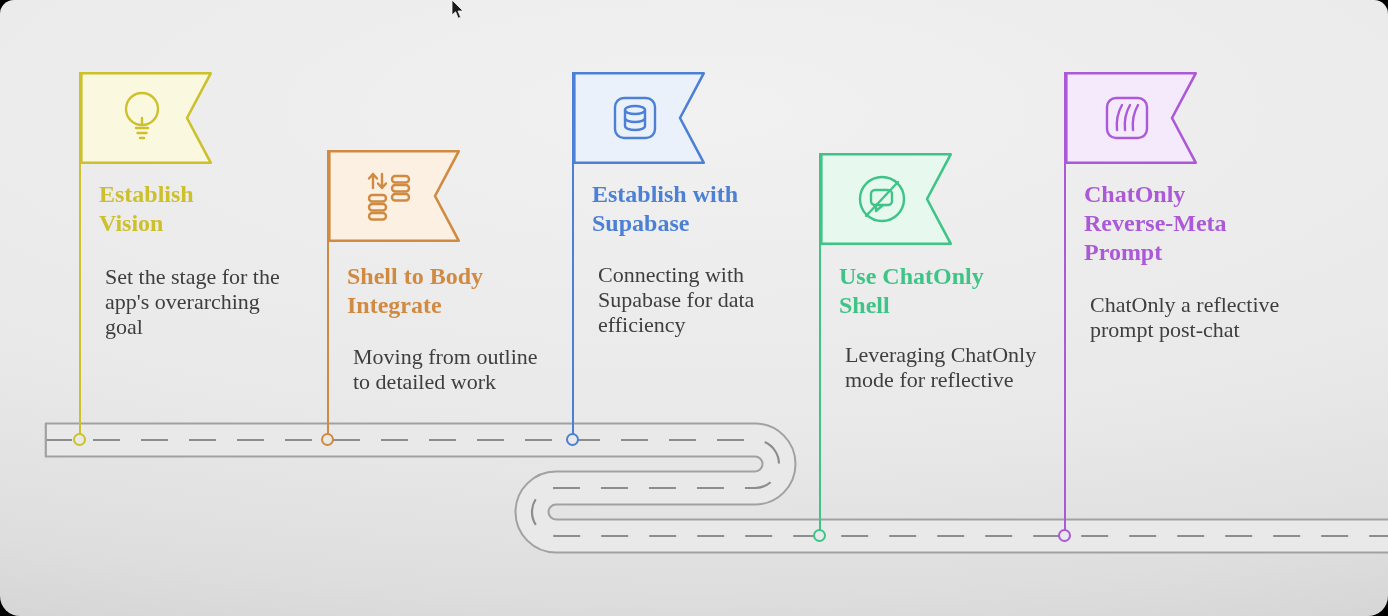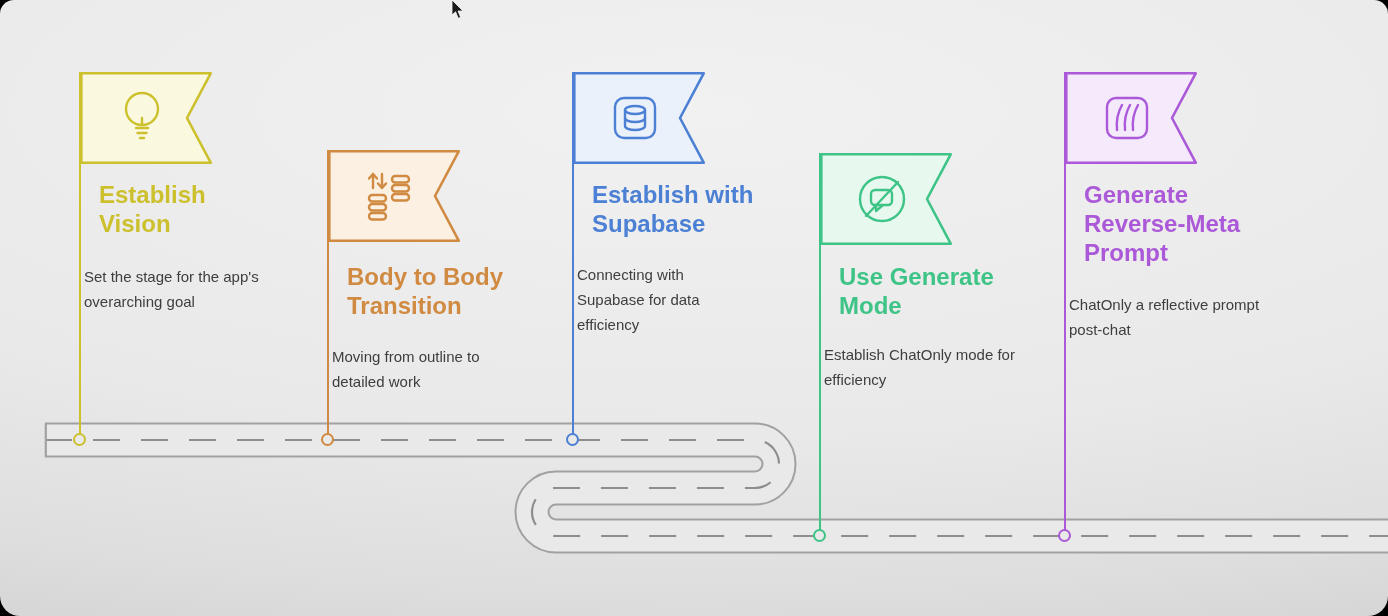--- a/index.html
+++ b/index.html
@@ -1,21 +1,21 @@
 <!DOCTYPE html>
 <html><head>
 <meta charset="utf-8">
 <style>
   html,body { margin:0; padding:0; background:#000; }
   body { width:1388px; height:616px; overflow:hidden; }
   .scene {
     position:relative; width:1388px; height:616px;
     border-radius:14px 14px 20px 20px; overflow:hidden;
     background: radial-gradient(130% 95% at 50% 18%, #f1f1f1 0%, #e9e9e9 55%, #dedede 82%, #d2d2d2 100%);
-    font-family:Liberation Sans, sans-serif;
+    font-family:Liberation Serif, serif;
   }
   .road-svg { position:absolute; left:0; top:0; z-index:1; pointer-events:none; }
   .cursor { position:absolute; left:450px; top:0px; z-index:9; }
 
   .milestone { position:absolute; top:0; height:616px; z-index:2; }
   .pole {
     position:absolute; left:-1.3px; top:var(--flag-top);
     width:2.6px; height:calc(var(--pole-bottom) - var(--flag-top));
     background:var(--c); z-index:1;
   }
@@ -26,22 +26,22 @@
   .node {
     position:absolute; left:-7.2px; top:calc(var(--pole-bottom) - 7.2px);
     width:9px; height:9px; border:2.7px solid var(--c); border-radius:50%;
     background:#e9e9e9; z-index:3;
   }
   .title {
     position:absolute; left:19px; top:var(--title-top); width:var(--title-w);
     font-size:24px; font-weight:700; line-height:29px; color:var(--c);
   }
   .desc {
-    position:absolute; left:4px; top:var(--desc-top); width:var(--desc-w);
-    font-size:15px; line-height:25px; color:#3e3e3e;
+    position:absolute; left:25px; top:var(--desc-top); width:var(--desc-w);
+    font-size:22px; line-height:25px; color:#3e3e3e;
   }
 </style>
 </head>
 <body>
 
 <div class="scene">
 
   <svg class="road-svg" width="1388" height="616" viewBox="0 0 1388 616">
     <path d="M 45 440 H 755 A 24 24 0 0 1 755 488 H 556 A 24 24 0 0 0 556 536 H 1388" fill="none" stroke="#a1a1a1" stroke-width="35"></path>
     <path d="M 45 440 H 755 A 24 24 0 0 1 755 488 H 556 A 24 24 0 0 0 556 536 H 1388" fill="none" stroke="#e9e9e9" stroke-width="31"></path>
@@ -77,21 +77,21 @@
           <rect x="64" y="26" width="17" height="6.5" rx="3.2"></rect>
           <rect x="64" y="35" width="17" height="6.5" rx="3.2"></rect>
           <rect x="64" y="44" width="17" height="6.5" rx="3.2"></rect>
           <rect x="41" y="45" width="17" height="6.5" rx="3.2"></rect>
           <rect x="41" y="54" width="17" height="6.5" rx="3.2"></rect>
           <rect x="41" y="63" width="17" height="6.5" rx="3.2"></rect>
         </g>
       </svg>
     </div>
     <div class="node"></div>
-    <div class="title">Body to Body Transition</div>
+    <div class="title">Shell to Body Integrate</div>
     <div class="desc">Moving from outline to detailed work</div>
   </div>
 
   <div class="milestone" style="left: 573px; --flag-top: 72px; --pole-bottom: 440px; --title-top: 180px; --desc-top: 262px; --title-w: 182px; --desc-w: 178px; --c: #4c80d4; --tint: #eaf1fb;">
     <div class="pole"></div>
     <div class="flag">
       <svg width="132" height="92" viewBox="0 0 132 92">
         <polygon points="1.3,1.3 130.7,1.3 107,46 130.7,90.7 1.3,90.7"></polygon>
         <g class="glyph">
           <rect x="42" y="26" width="40" height="40" rx="9"></rect>
@@ -113,39 +113,39 @@
         <polygon points="1.3,1.3 130.7,1.3 107,46 130.7,90.7 1.3,90.7"></polygon>
         <g class="glyph">
           <circle cx="62" cy="46" r="22"></circle>
           <rect x="51" y="37" width="21" height="15" rx="4"></rect>
           <path d="M56 52 v6 l7 -6"></path>
           <path d="M78 29 L46 63"></path>
         </g>
       </svg>
     </div>
     <div class="node"></div>
-    <div class="title">Use Generate Mode</div>
-    <div class="desc">Establish ChatOnly mode for efficiency</div>
+    <div class="title">Use ChatOnly Shell</div>
+    <div class="desc">Leveraging ChatOnly mode for reflective</div>
   </div>
 
   <div class="milestone" style="left: 1065px; --flag-top: 72px; --pole-bottom: 536px; --title-top: 180px; --desc-top: 292px; --title-w: 178px; --desc-w: 208px; --c: #ab59d8; --tint: #f4eafb;">
     <div class="pole"></div>
     <div class="flag">
       <svg width="132" height="92" viewBox="0 0 132 92">
         <polygon points="1.3,1.3 130.7,1.3 107,46 130.7,90.7 1.3,90.7"></polygon>
         <g class="glyph" stroke-width="3">
           <rect x="42" y="26" width="40" height="40" rx="9" stroke-width="2.4"></rect>
           <path d="M52 58 C51 48 53 40 57 33"></path>
           <path d="M60 58 C59 48 61 40 65 33"></path>
           <path d="M68 58 C67 48 69 40 73 33"></path>
         </g>
       </svg>
     </div>
     <div class="node"></div>
-    <div class="title">Generate Reverse-Meta Prompt</div>
+    <div class="title">ChatOnly Reverse-Meta Prompt</div>
     <div class="desc">ChatOnly a reflective prompt post-chat</div>
   </div>
 
   <svg class="cursor" width="16" height="22" viewBox="0 0 16 22">
     <polygon points="2,0 2,15 5.6,11.8 8.2,18.2 10.6,17.2 8,11 13,11" fill="#1a1a1a" stroke="#f5f5f5" stroke-width="0.8"></polygon>
   </svg>
 
 </div>
 
 </body></html>

